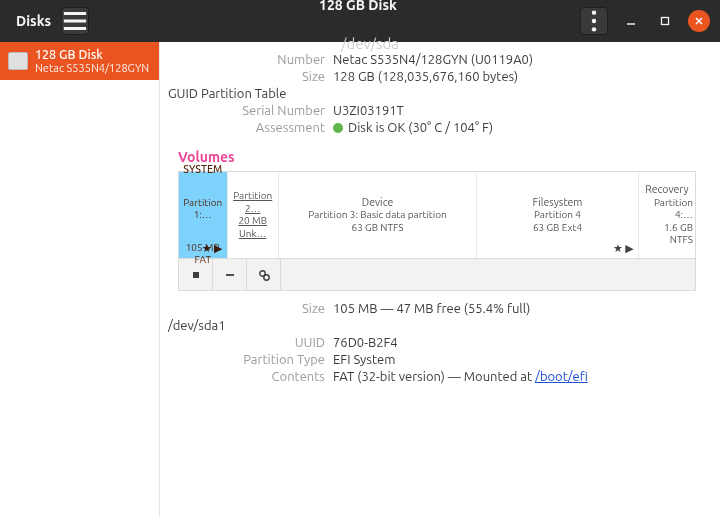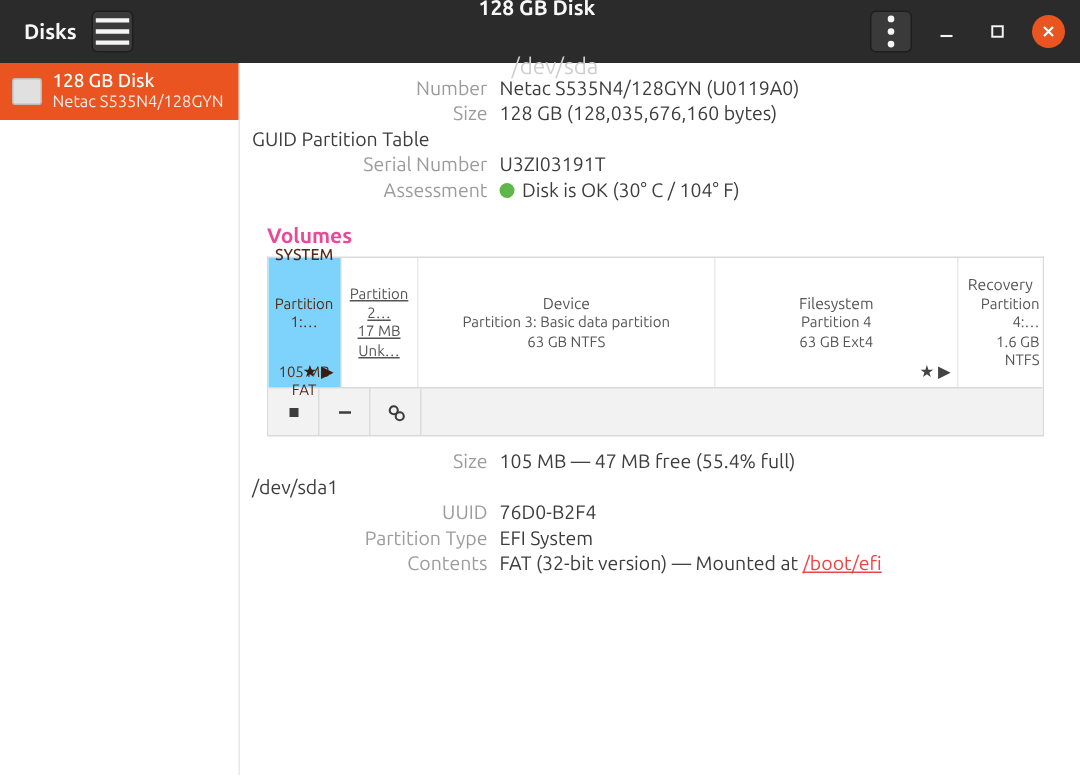--- a/index.html
+++ b/index.html
@@ -44,21 +44,21 @@
 .part.selected { background: #7dd3fc; color: #542a14; gap: 20px; }
 .part.selected .pname { font-weight: 500; }
 .part .icons { position: absolute; bottom: 2px; right: 4px; font-size: 11px; color: #444; }
 .part.selected .icons { color: #3a1d0e; }
 
 .toolbar { display: flex; background: #f2f2f2; border-top: 1px solid #dadada; height: 32px; align-items: stretch; }
 .toolbar .tbtn { width: 34px; display: flex; align-items: center; justify-content: center; border-right: 1px solid #dcdcdc; cursor: pointer; }
 .toolbar .tbtn svg { width: 14px; height: 14px; }
 .toolbar .spacer { flex: 1; }
 
-.link { color: #ef4444; text-decoration: underline; cursor: pointer; }
+.link { color: #1d4ed8; text-decoration: underline; cursor: pointer; }
 </style>
 </head>
 <body>
 
 <div class="headerbar">
   <div class="left">
     <span class="title">Disks</span>
     <div class="hb-btn">
       <svg viewBox="0 0 14 14">
           <path d="M1 3h12M1 7h12M1 11h12" stroke="#f5f5f5" stroke-width="1.6"></path>
@@ -134,21 +134,21 @@
     <div class="volumes">
       <div class="partitions" id="partitions">
           <div class="part selected" style="width: 50px;">
             <div class="pname">SYSTEM</div>
             <div>Partition 1:…</div>
             <div>105 MB FAT</div>
             <div class="icons">★ ▶</div>
           </div>
           <div class="part" style="width: 53px; text-decoration: underline;">
             <div>Partition 2…</div>
-            <div>17 MB Unk…</div>
+            <div>20 MB Unk…</div>
           </div>
           <div class="part" style="width: 205px;">
             <div class="pname">Device</div>
             <div>Partition 3: Basic data partition</div>
             <div>63 GB NTFS</div>
           </div>
           <div class="part" style="width: 167px;">
             <div class="pname">Filesystem</div>
             <div>Partition 4</div>
             <div>63 GB Ext4</div>

